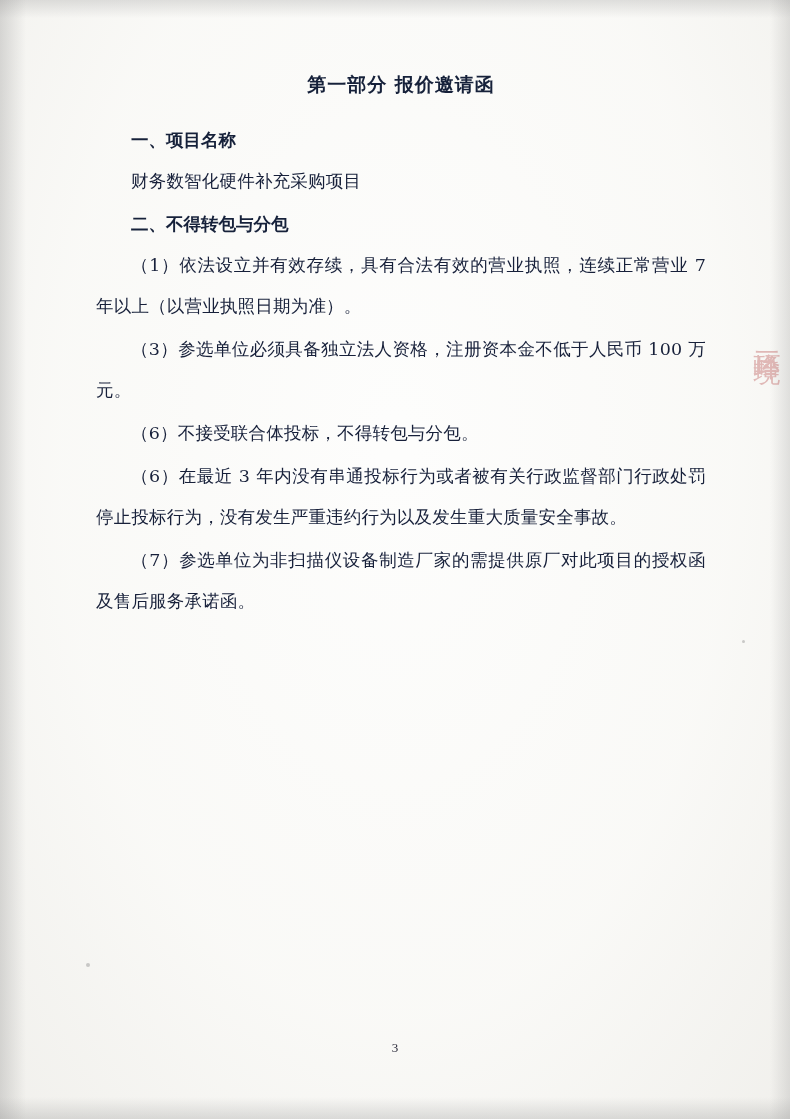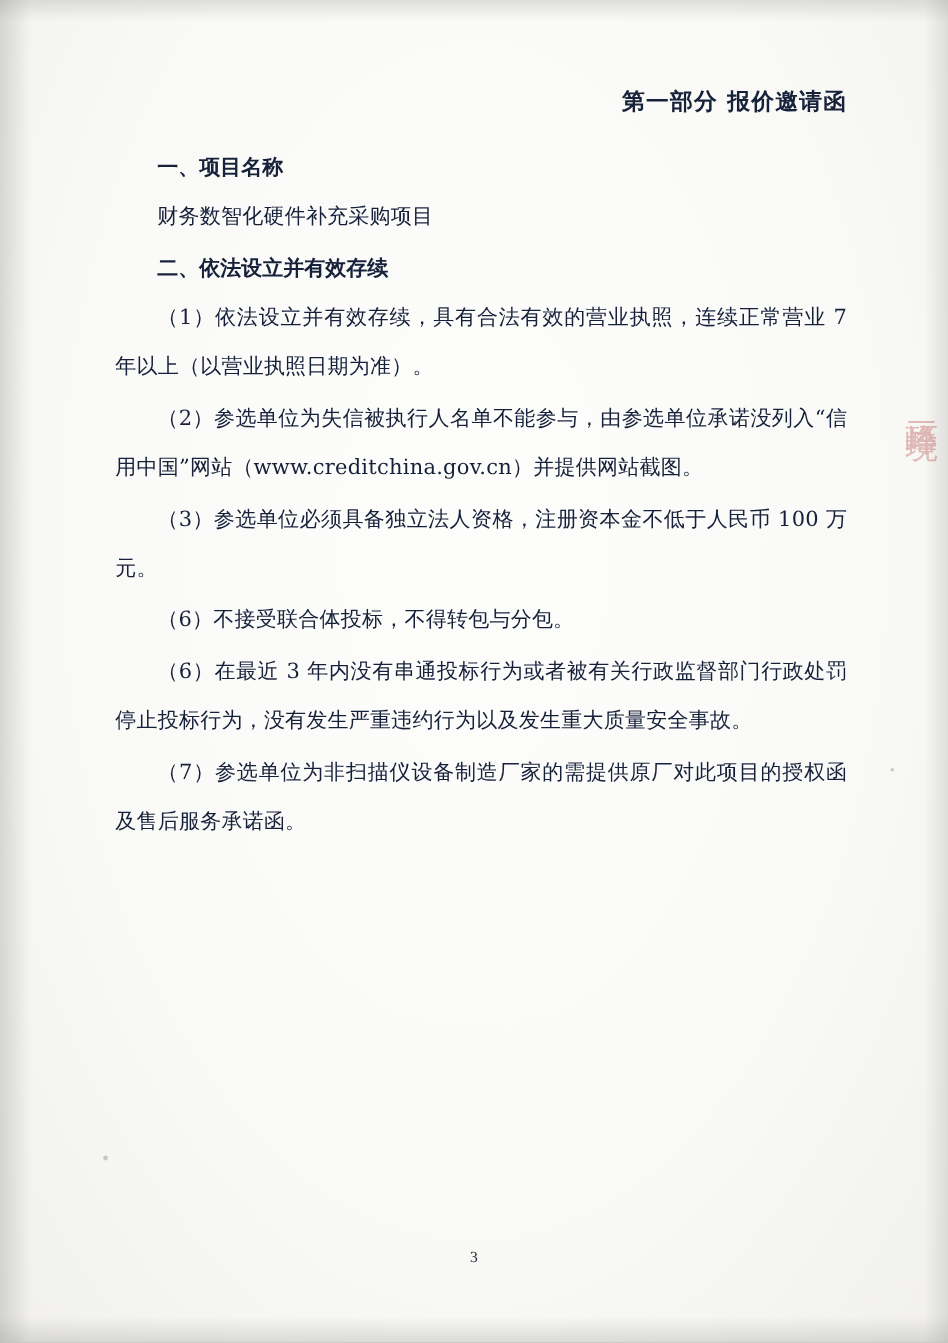--- a/index.html
+++ b/index.html
@@ -26,21 +26,21 @@
       radial-gradient(ellipse at 50% 40%, rgba(255,255,255,0.55) 0%, rgba(245,244,240,0.25) 60%, rgba(228,226,220,0.45) 100%);
     pointer-events: none;
   }
   .doc-body {
     position: absolute;
     left: 96px;
     top: 72px;
     width: 610px;
   }
   .doc-title {
-    text-align: right;
+    text-align: center;
     font-weight: bold;
     font-size: 19px;
     letter-spacing: 1px;
     margin: 0 0 22px 0;
     color: #16213a;
   }
   p.para {
     margin: 0 0 2px 0;
     font-size: 17.5px;
     line-height: 41px;
@@ -120,23 +120,22 @@
   <div class="speck" style="left:86px; top:963px; width:4px; height:4px;"></div>
   <div class="speck" style="left:742px; top:640px; width:3px; height:3px;"></div>
 
   <div class="seal-ghost">三峰环境</div>
 
   <div class="doc-body">
     <h1 class="doc-title">第一部分  报价邀请函</h1>
 
     <p class="heading">一、项目名称</p>
     <p class="para indent2">财务数智化硬件补充采购项目</p>
-    <p class="heading">二、依法设立并有效存续</p>
+    <p class="heading">二、不得转包与分包</p>
     <p class="para indent2">（1）依法设立并有效存续，具有合法有效的营业执照，连续正常营业 7 年以上（以营业执照日期为准）。</p>
-    <p class="para indent2">（2）参选单位为失信被执行人名单不能参与，由参选单位承诺没列入“信用中国”网站（www.creditchina.gov.cn）并提供网站截图。</p>
     <p class="para indent2">（3）参选单位必须具备独立法人资格，注册资本金不低于人民币 100 万元。</p>
     <p class="para indent2">（6）不接受联合体投标，不得转包与分包。</p>
     <p class="para indent2">（6）在最近 3 年内没有串通投标行为或者被有关行政监督部门行政处罚停止投标行为，没有发生严重违约行为以及发生重大质量安全事故。</p>
     <p class="para indent2">（7）参选单位为非扫描仪设备制造厂家的需提供原厂对此项目的授权函及售后服务承诺函。</p>
   </div>
 
   <div class="page-number">3</div>
 </div>
 
 </body></html>

